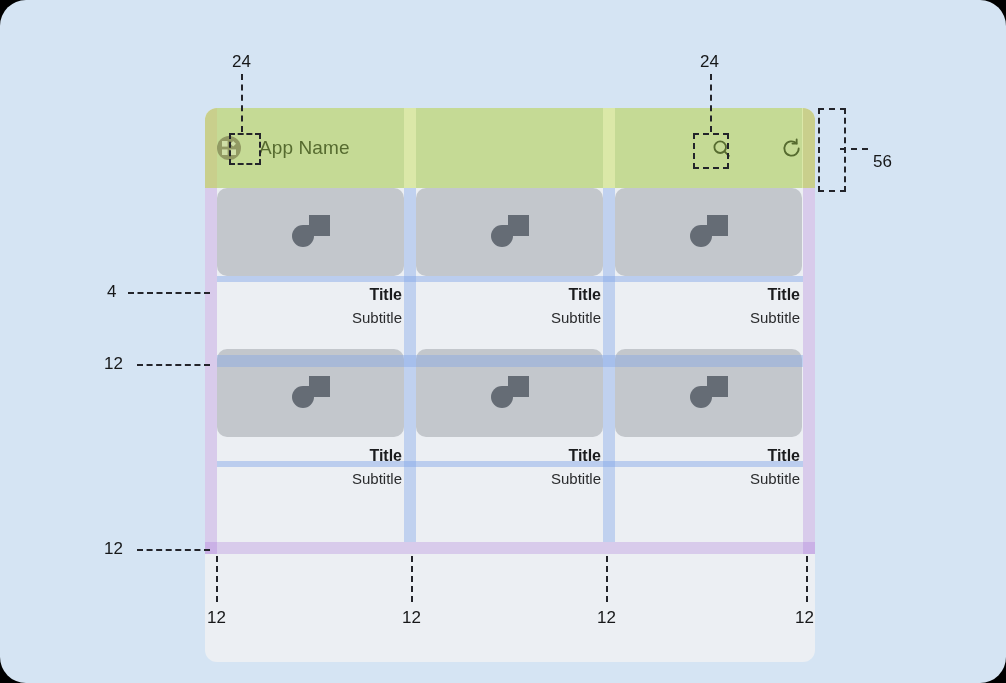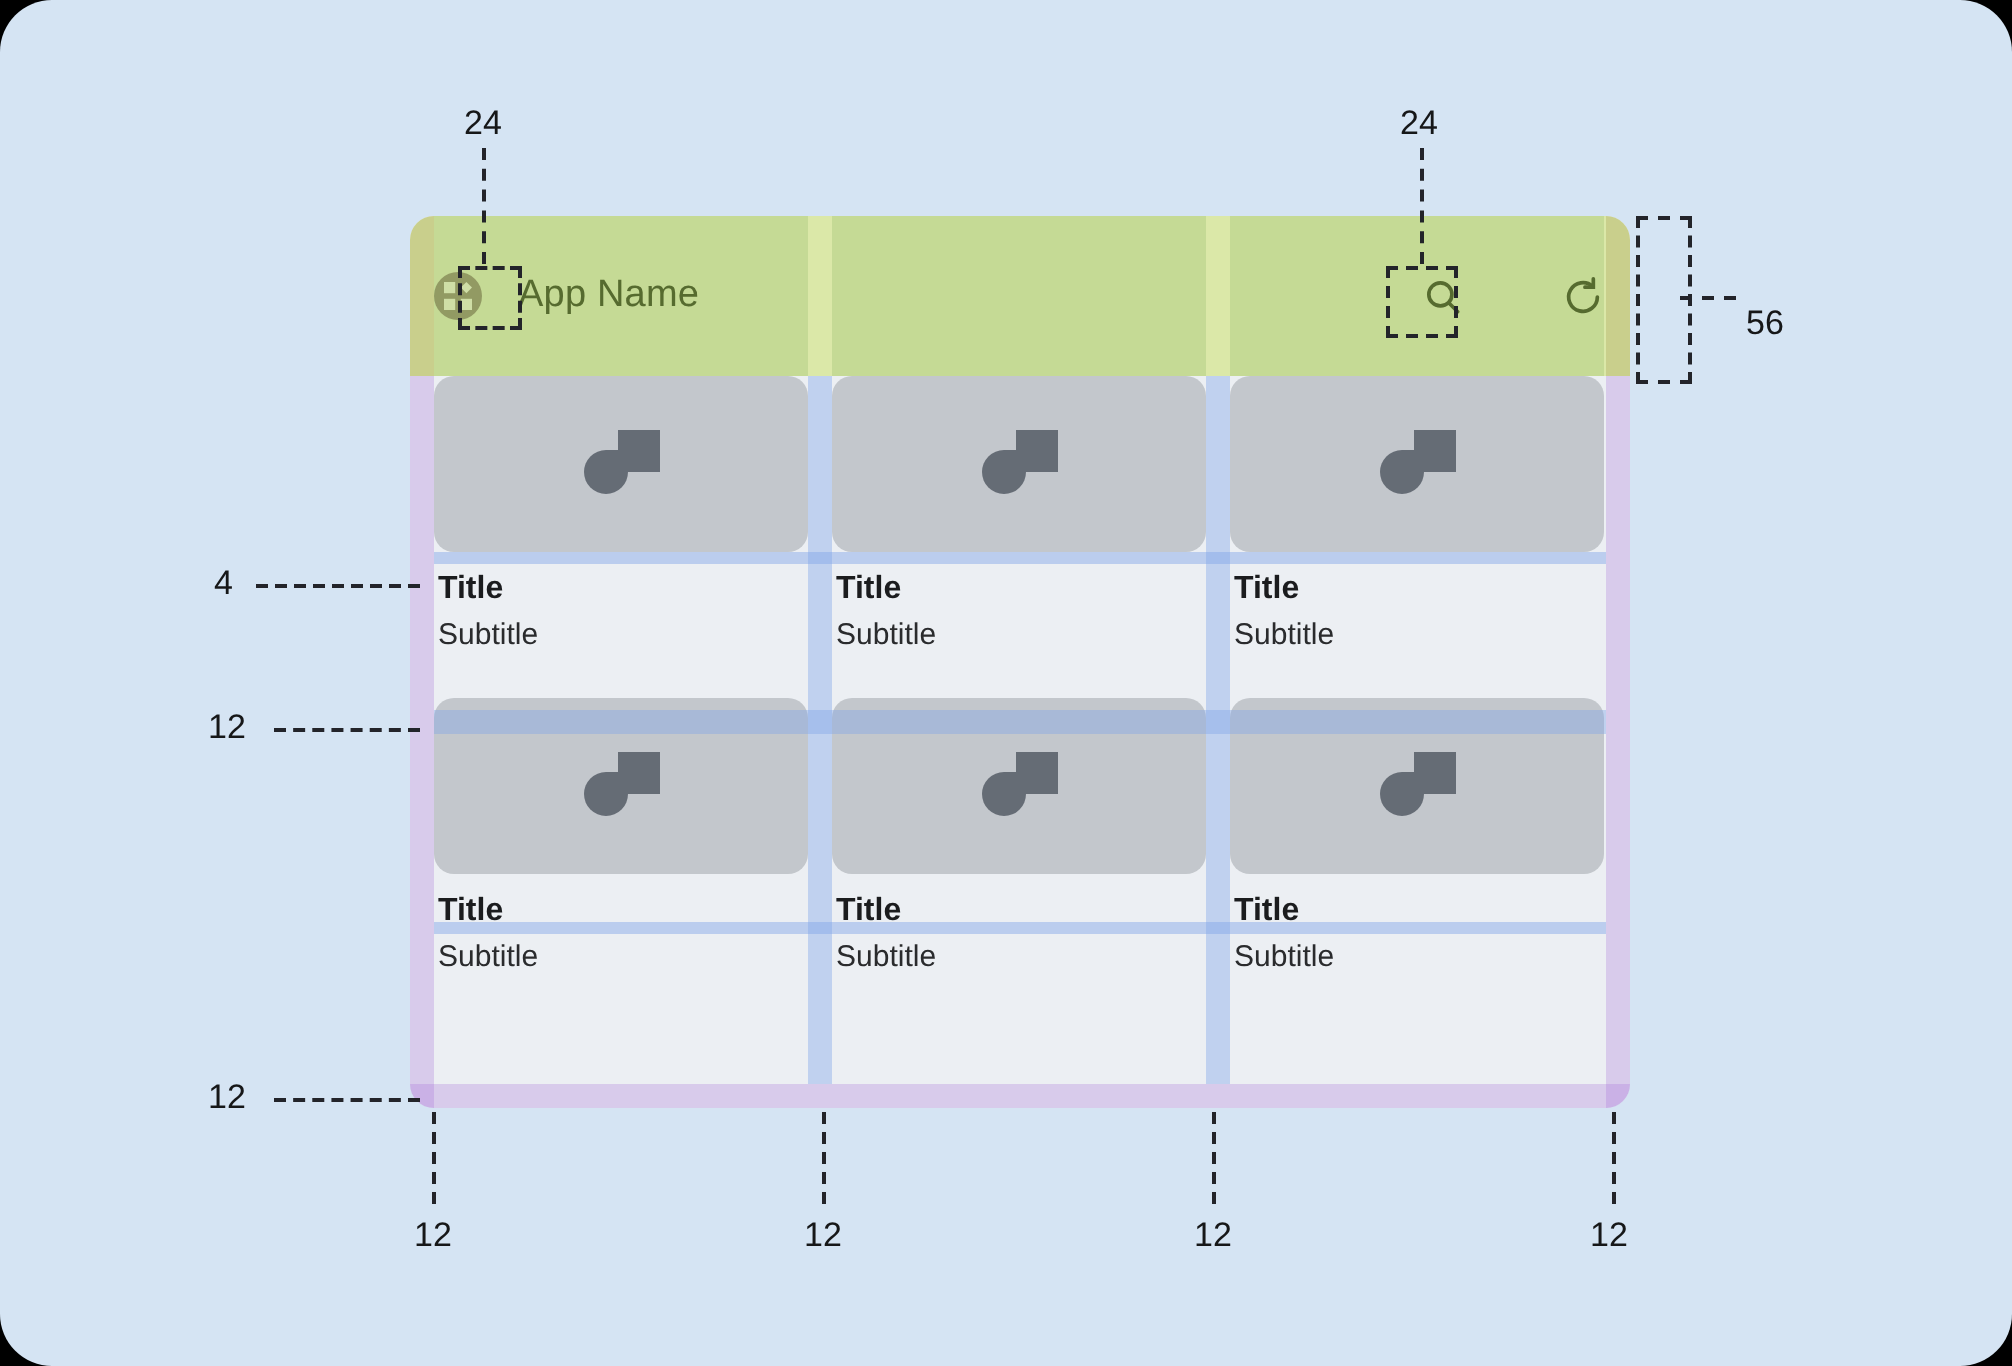--- a/index.html
+++ b/index.html
@@ -14,21 +14,21 @@
     width:1006px;height:683px;
     background:#d5e4f3;
     border-radius:26px;
     overflow:hidden;
   }
 
   
   #frame{
     position:absolute;
     left:205px;top:108px;
-    width:610px;height:446px;
+    width:610px;height:554px;
     border-radius:12px;
     background:#eceff3;
     overflow:hidden;
   }
 
   
   #appbar{
     position:absolute;left:0;top:0;
     width:610px;height:80px;
     background:#dbe8a8;
@@ -62,20 +62,21 @@
   }
   #refresh-btn{margin-left:46px;}
 
   
   #grid{
     position:absolute;
     left:12px;top:80px;
     width:586px;
     display:flex;flex-wrap:wrap;
     gap:12px;
+    text-align:right;
   }
   .card{
     width:187px;
     display:flex;flex-direction:column;
   }
   .card-media{
     height:88px;
     border-radius:10px;
     background:#c3c7cc;
     display:flex;align-items:center;justify-content:center;

